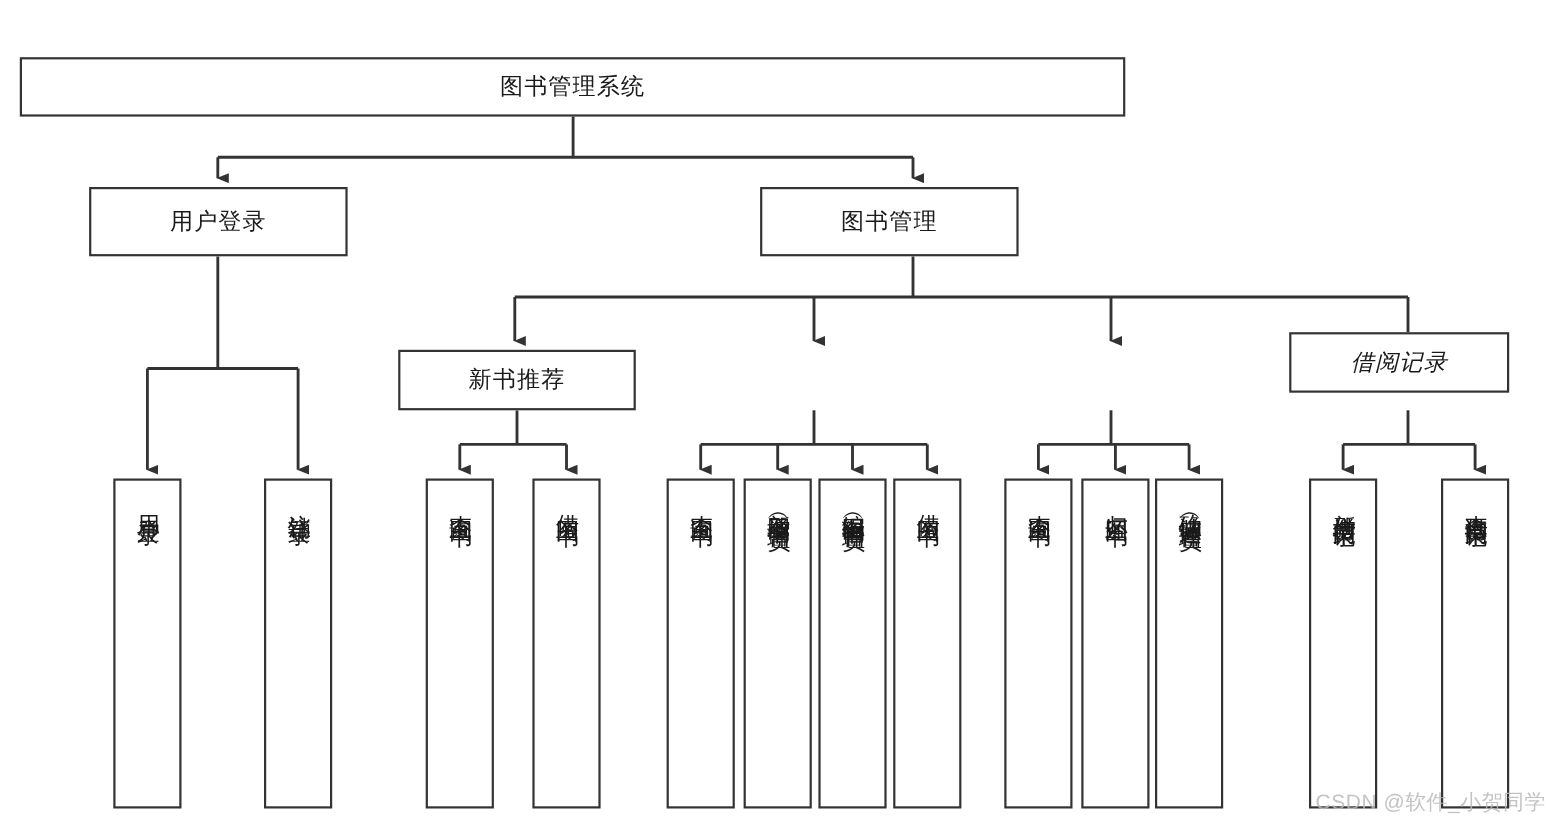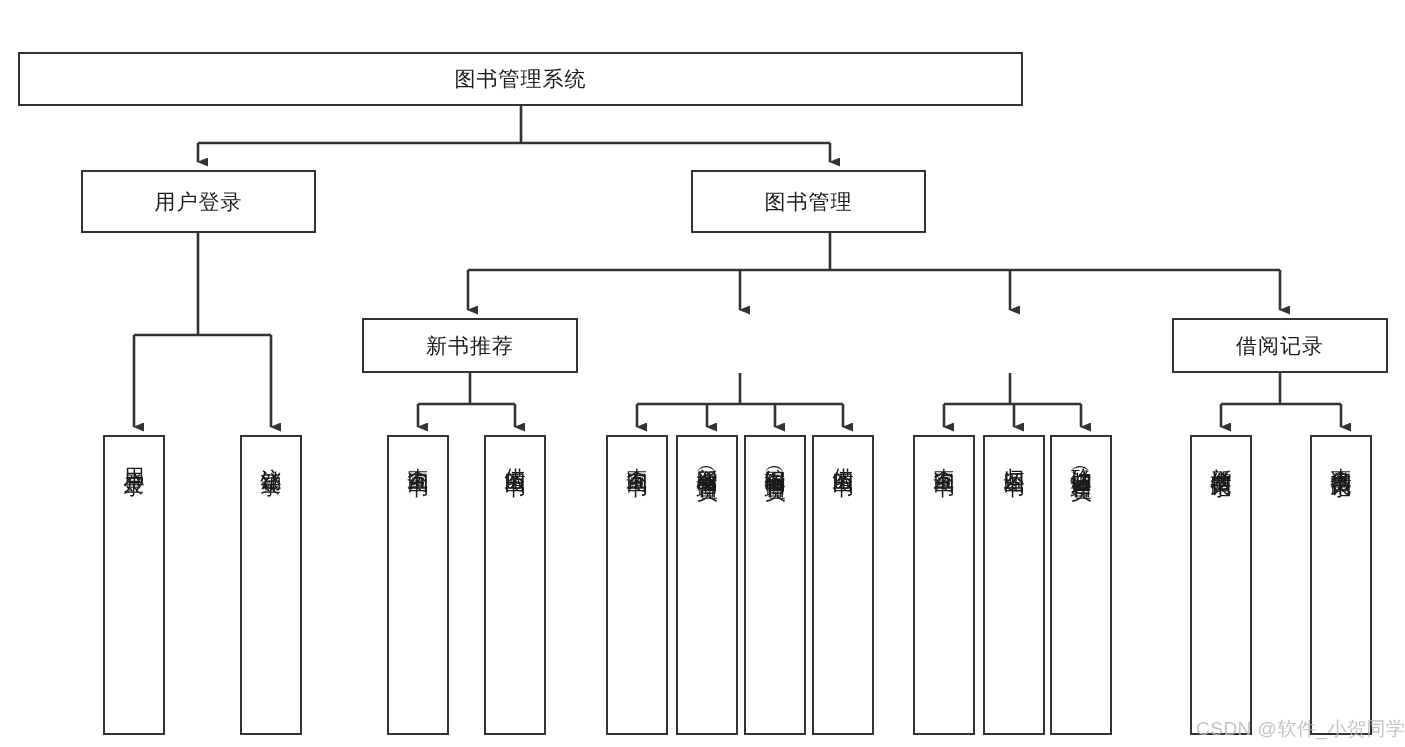--- a/index.html
+++ b/index.html
@@ -129,21 +129,21 @@
   <div class="node horiz" style="left:81px; top:170px; width:235px; height:63px;">
     <span class="label">用户登录</span>
   </div>
   <div class="node horiz" style="left:691px; top:170px; width:235px; height:63px;">
     <span class="label">图书管理</span>
   </div>
 
   <div class="node horiz" style="left:362px; top:318px; width:216px; height:55px;">
     <span class="label">新书推荐</span>
   </div>
-  <div class="node horiz" style="left:1172px; top:318px; width:216px; height:55px;">
+  <div class="node horiz" style="left:1172px; top:302px; width:200px; height:55px;font-style:italic;">
     <span class="label">借阅记录</span>
   </div>
 
   <div class="node vert" style="left:103px; top:435px; width:62px; height:300px;">
     <span class="label">用户登录</span>
   </div>
   <div class="node vert" style="left:240px; top:435px; width:62px; height:300px;">
     <span class="label">注销登录</span>
   </div>
 

